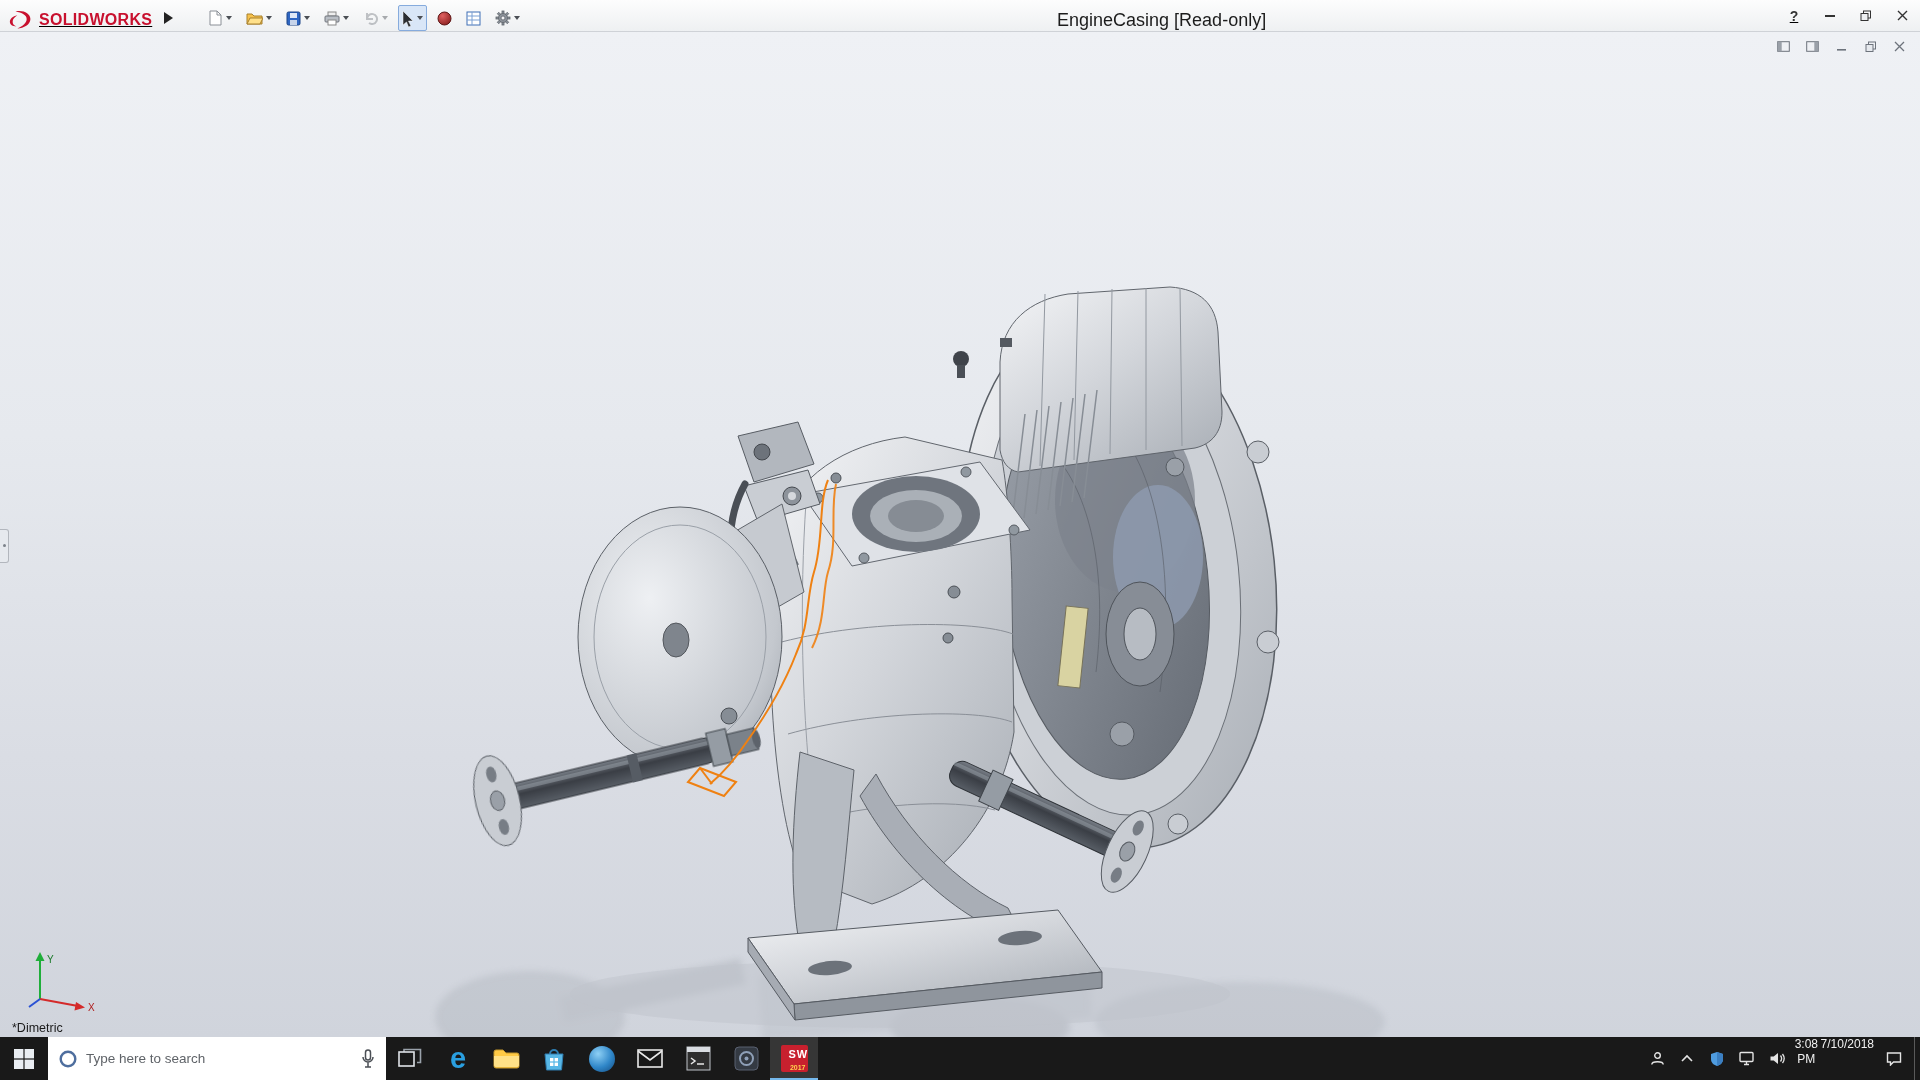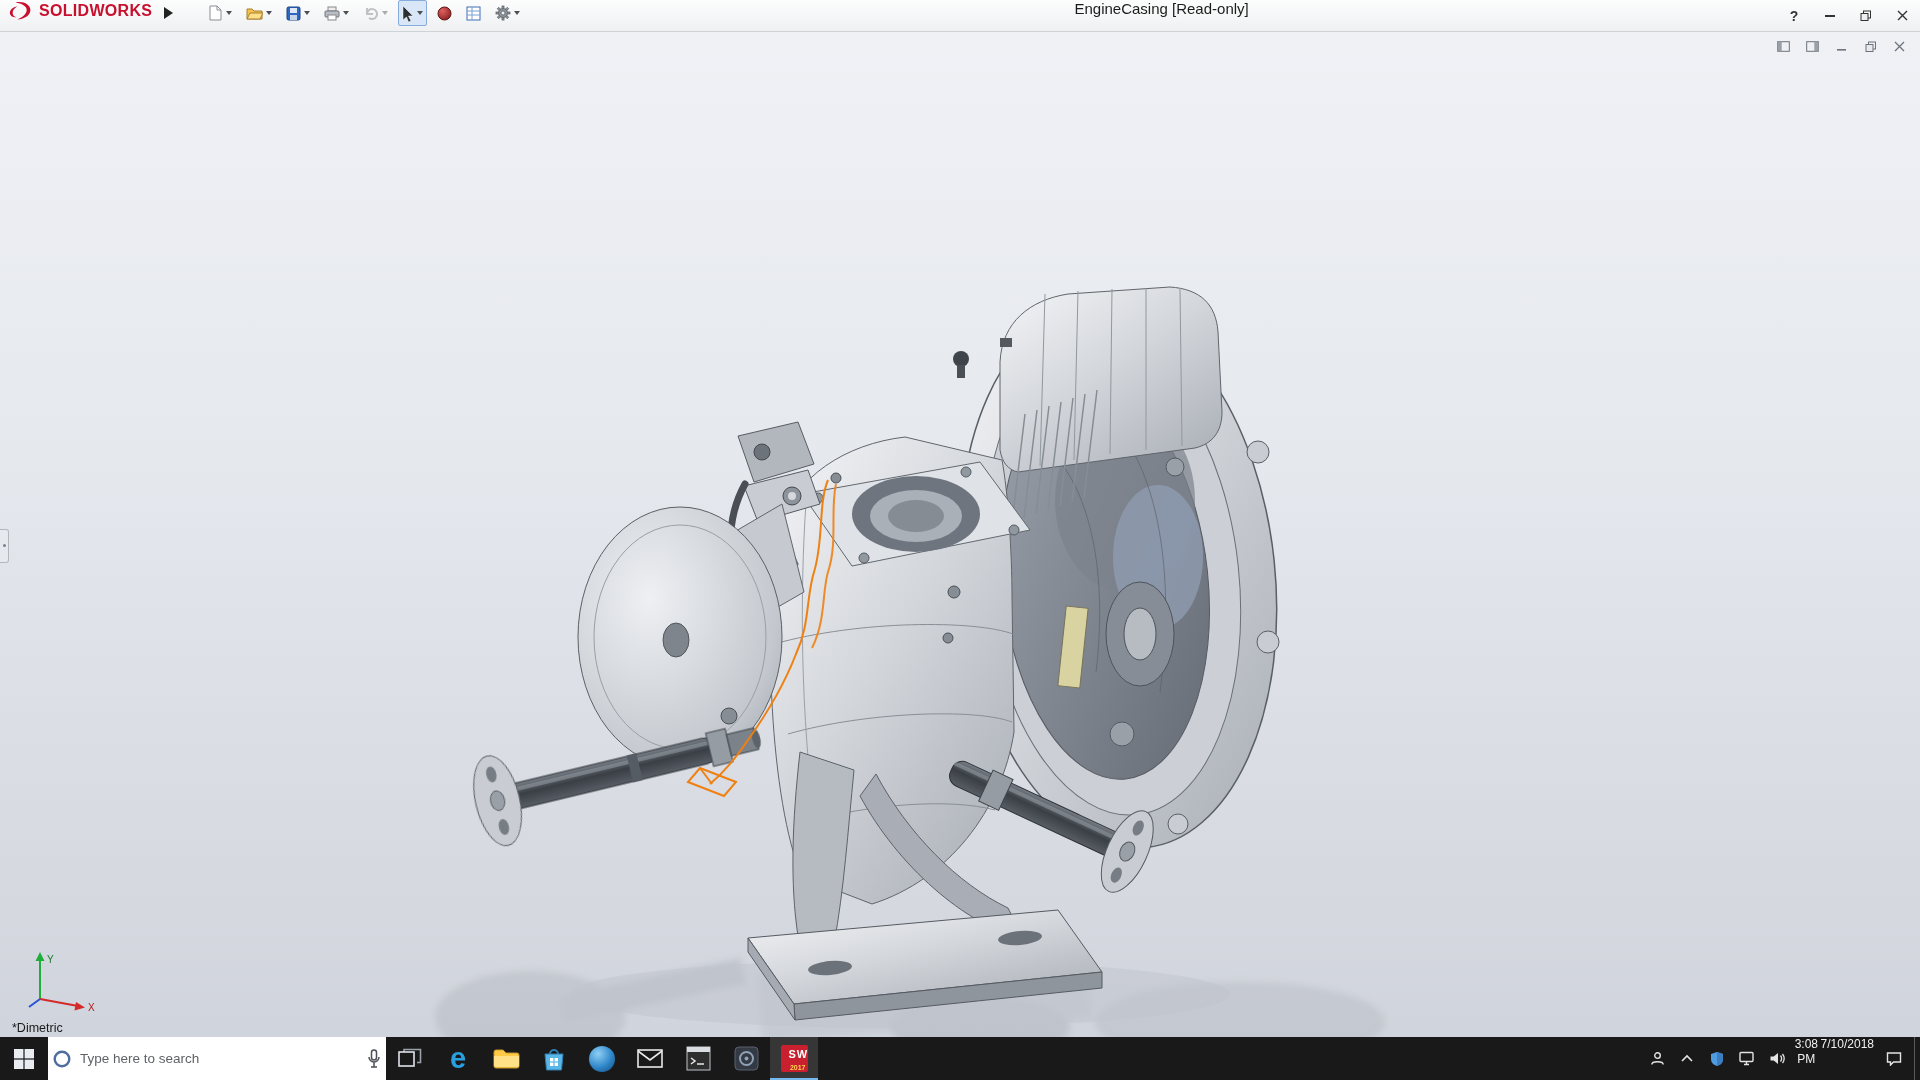--- a/index.html
+++ b/index.html
@@ -2,32 +2,32 @@
 <html><head>
 <meta charset="utf-8">
 <style>
   * { margin:0; padding:0; box-sizing:border-box; }
   html,body { width:1920px; height:1080px; overflow:hidden; font-family:"Liberation Sans", sans-serif; }
   .screen { position:relative; width:1920px; height:1080px; background:#e8eaee; }
 
   
   .titlebar { position:absolute; top:0; left:0; width:100%; height:32px;
     background:linear-gradient(#fdfdfd,#eef0f2); border-bottom:1px solid #cfd2d7;
-    display:flex; align-items:flex-start; z-index:10; }
+    display:flex; align-items:flex-end; z-index:10;text-decoration:underline; }
   .logo { display:flex; align-items:center; gap:3px; padding:0 6px 0 8px; }
   .logo-text { color:#c8102e; font-weight:bold; font-size:16px; letter-spacing:.3px; }
   .flyout { width:20px; height:26px; display:flex; align-items:center; justify-content:center; cursor:pointer; }
   .flyout-tri { width:0; height:0; border-top:6px solid transparent; border-bottom:6px solid transparent; border-left:9px solid #222; }
   .toolbar { display:flex; align-items:center; gap:6px; margin-left:26px; }
   .tbtn { height:26px; padding:0 3px; display:flex; align-items:center; gap:2px;
     border:1px solid transparent; border-radius:2px; background:transparent; cursor:pointer; }
   .tbtn.active { background:#d9e6f7; border-color:#86abdd; }
   .tbtn.disabled { opacity:.45; }
   .caret { width:0; height:0; border-left:3.5px solid transparent; border-right:3.5px solid transparent; border-top:4px solid #4b4f55; margin-left:1px; }
-  .doc-title { position:absolute; left:60.5%; transform:translateX(-50%); font-size:15px; color:#1c1c1c; white-space:nowrap; }
+  .doc-title { position:absolute; left:60.5%; transform:translateX(-50%); font-size:18px; color:#1c1c1c; white-space:nowrap; }
   .win-controls { margin-left:auto; display:flex; height:100%; }
   .wc { width:36px; height:100%; display:flex; align-items:center; justify-content:center; background:transparent; border:none; cursor:pointer; color:#333; font-size:14px; font-weight:bold; }
   .glyph-min { display:block; width:10px; height:2px; background:#333; }
 
   
   .viewport { position:absolute; top:32px; left:0; width:1920px; height:1005px; overflow:hidden;
     background:linear-gradient(180deg,#eff1f5 0%, #e6e9ee 40%, #dadde4 72%, #d0d4dc 100%); }
   .model-svg { position:absolute; top:0; left:0; }
   .doc-controls { position:absolute; top:5px; right:8px; display:flex; gap:4px; }
   .dc { width:25px; height:19px; display:flex; align-items:center; justify-content:center; background:transparent; border:none; cursor:pointer; }
@@ -35,21 +35,21 @@
     border:1px solid #b2b6bd; border-left:none; border-radius:0 3px 3px 0; cursor:pointer; }
   .panel-tab i { display:block; width:3px; height:3px; background:#7c828a; border-radius:50%; margin:14px auto 0; }
   .triad { position:absolute; left:22px; bottom:18px; }
   .view-label { position:absolute; left:12px; bottom:2px; font-size:12.5px; font-weight:normal; color:#1a1a1a; }
 
   
   .taskbar { position:absolute; bottom:0; left:0; width:1920px; height:43px; background:#191919;
     display:flex; align-items:stretch; z-index:20; }
   .tk { width:48px; display:flex; align-items:center; justify-content:center; background:transparent; border:none; cursor:pointer; }
   .tk.active-app { background:rgba(255,255,255,.13); box-shadow:inset 0 -2px 0 #76b9ed; }
-  .searchbox { width:338px; background:#ffffff; display:flex; align-items:center; padding:0 4px; gap:8px; cursor:text; }
+  .searchbox { width:338px; background:#ffffff; display:flex; align-items:center; padding:0 10px; gap:8px; cursor:text; }
   .searchbox input { flex:1; min-width:0; border:none; outline:none; background:transparent; font-size:13.5px; color:#333; font-family:"Liberation Sans", sans-serif; }
   .searchbox input::placeholder { color:#5f6368; }
   .edge-e { font-size:29px; font-weight:bold; color:#2a9fe0; line-height:1; }
   .orb { width:26px; height:26px; border-radius:50%; display:block;
     background:radial-gradient(circle at 35% 30%, #8ed0f5, #2f86c8 55%, #134a7e); }
   .swico { width:27px; height:27px; background:#c8202e; border-radius:2px; position:relative; display:block; }
   .sw-abbr { position:absolute; top:3px; left:8px; color:#fff; font-weight:bold; font-size:11px; letter-spacing:1px; }
   .sw-year { position:absolute; bottom:1px; right:2px; color:#ffd34d; font-size:7px; font-weight:bold; }
   .tray { margin-left:auto; display:flex; align-items:stretch; }
   .tr { width:30px; display:flex; align-items:center; justify-content:center; background:transparent; border:none; cursor:pointer; }

